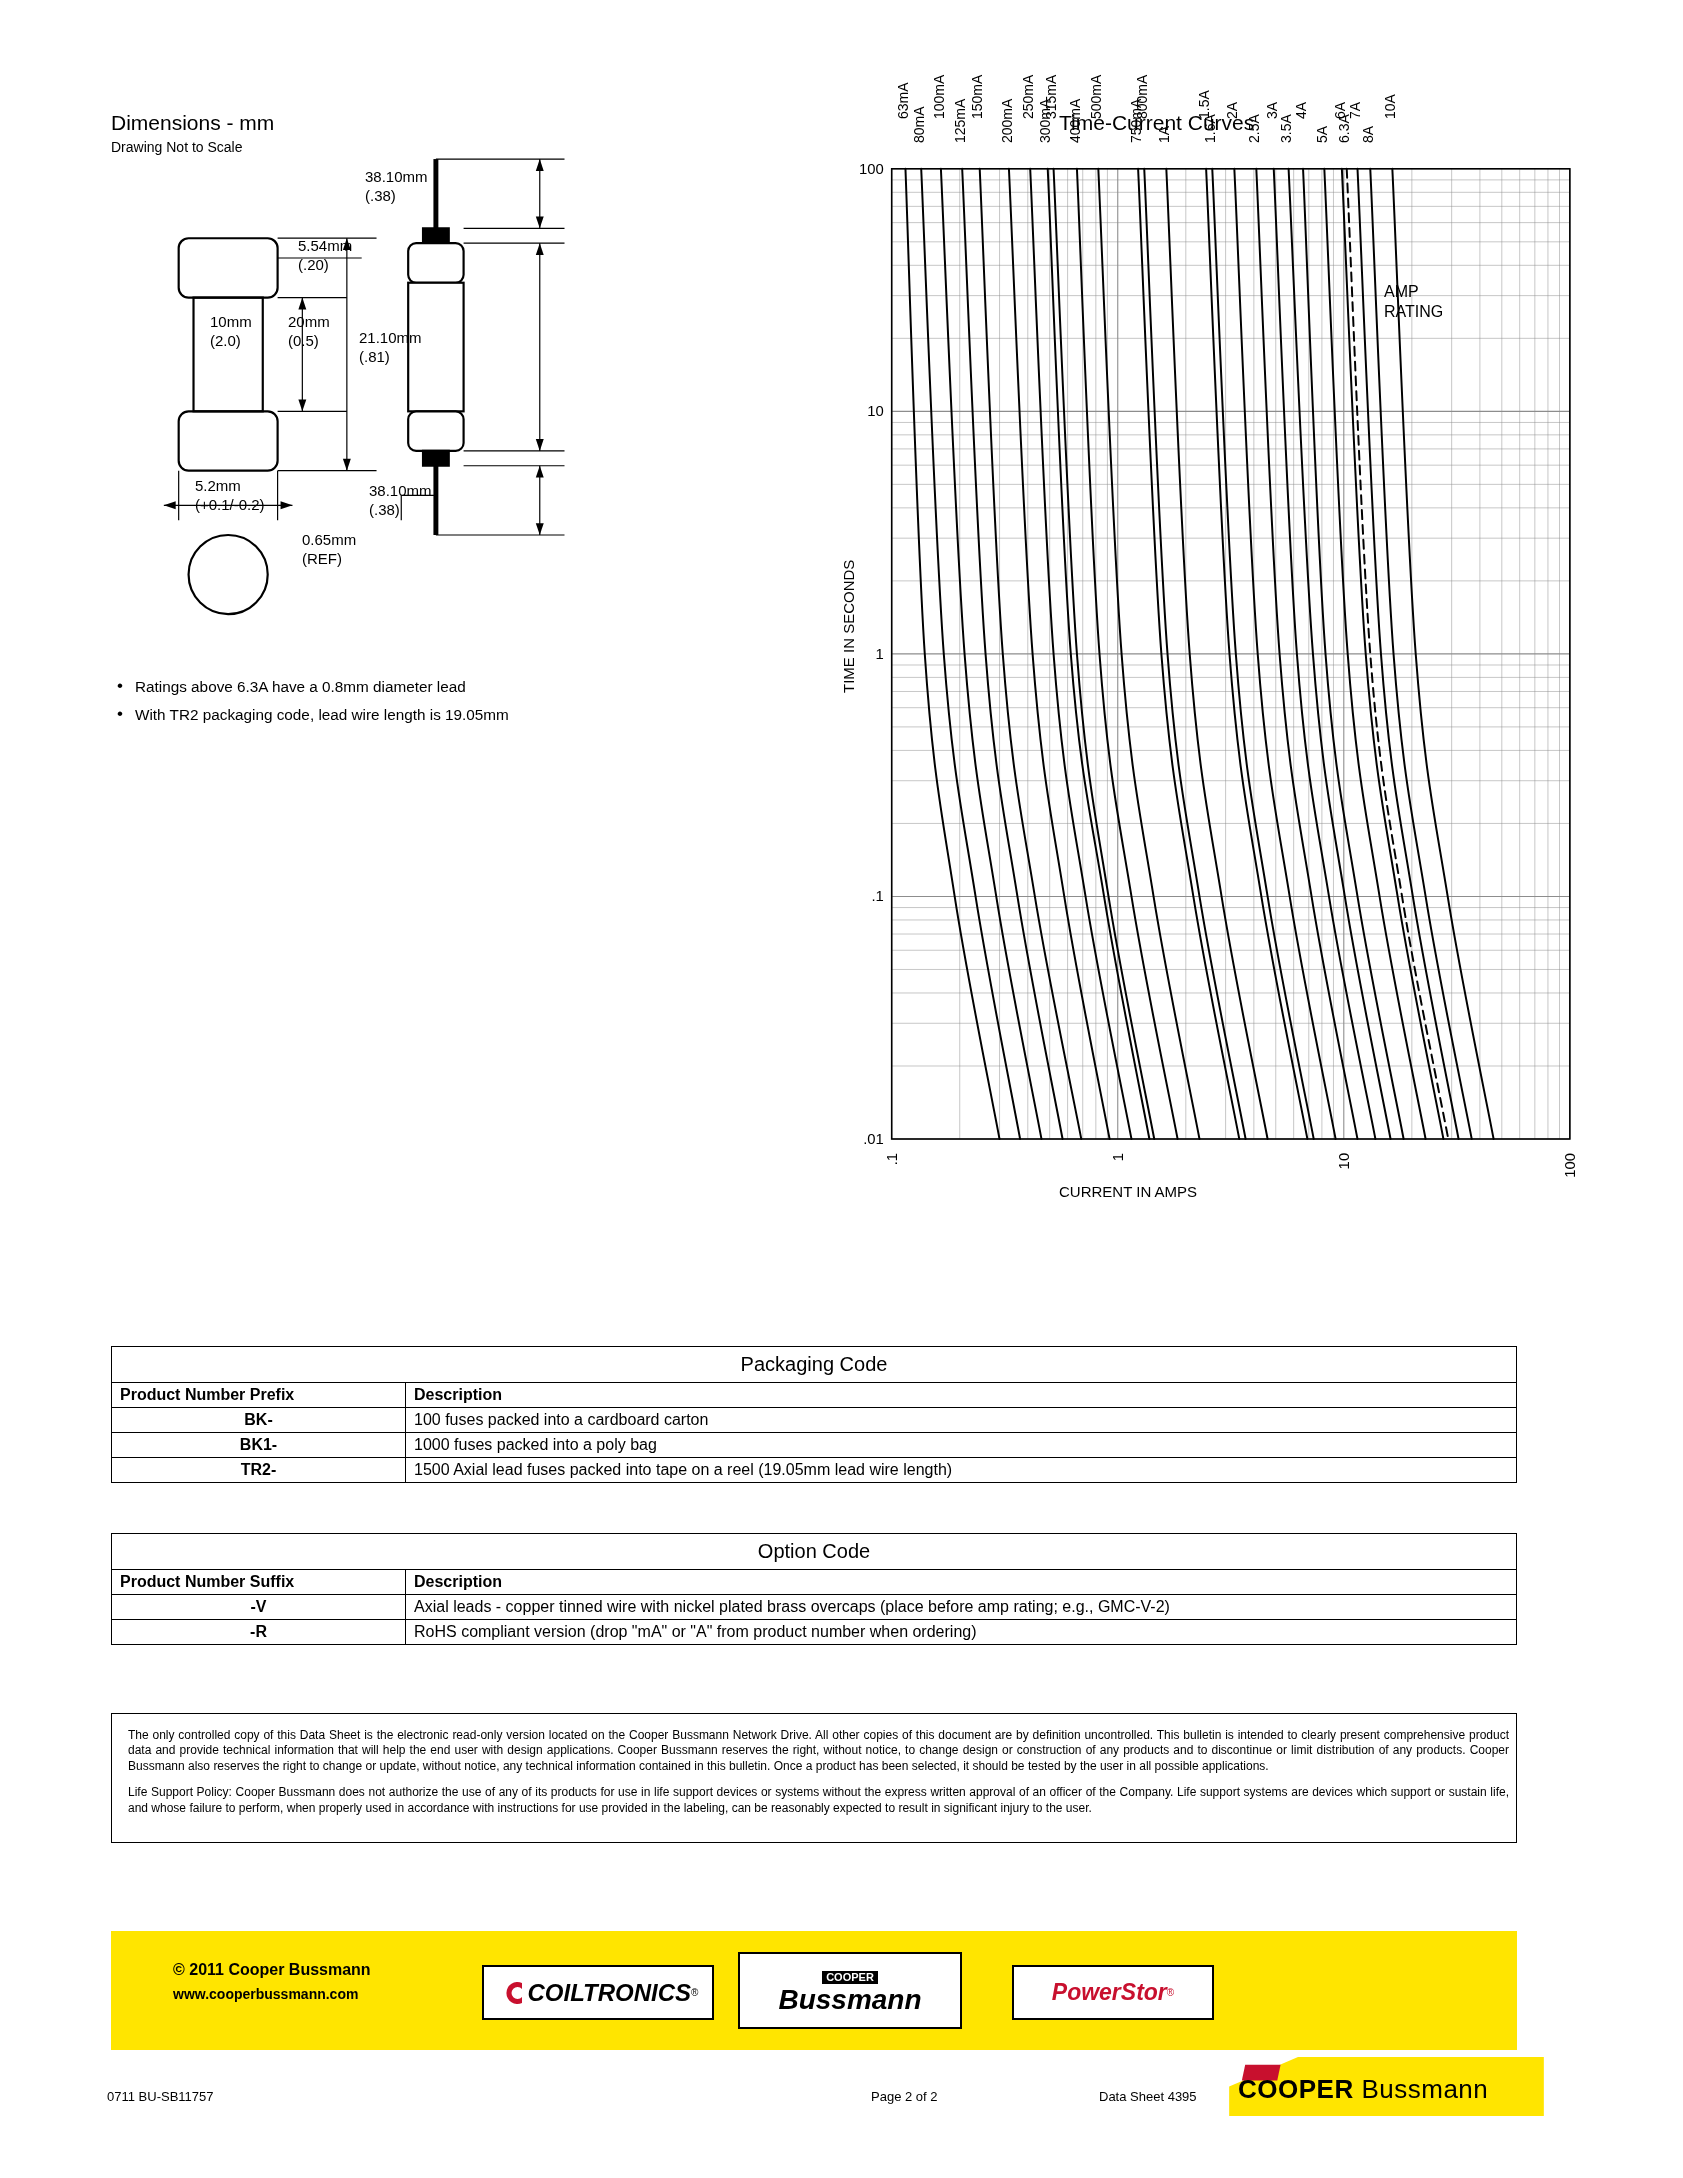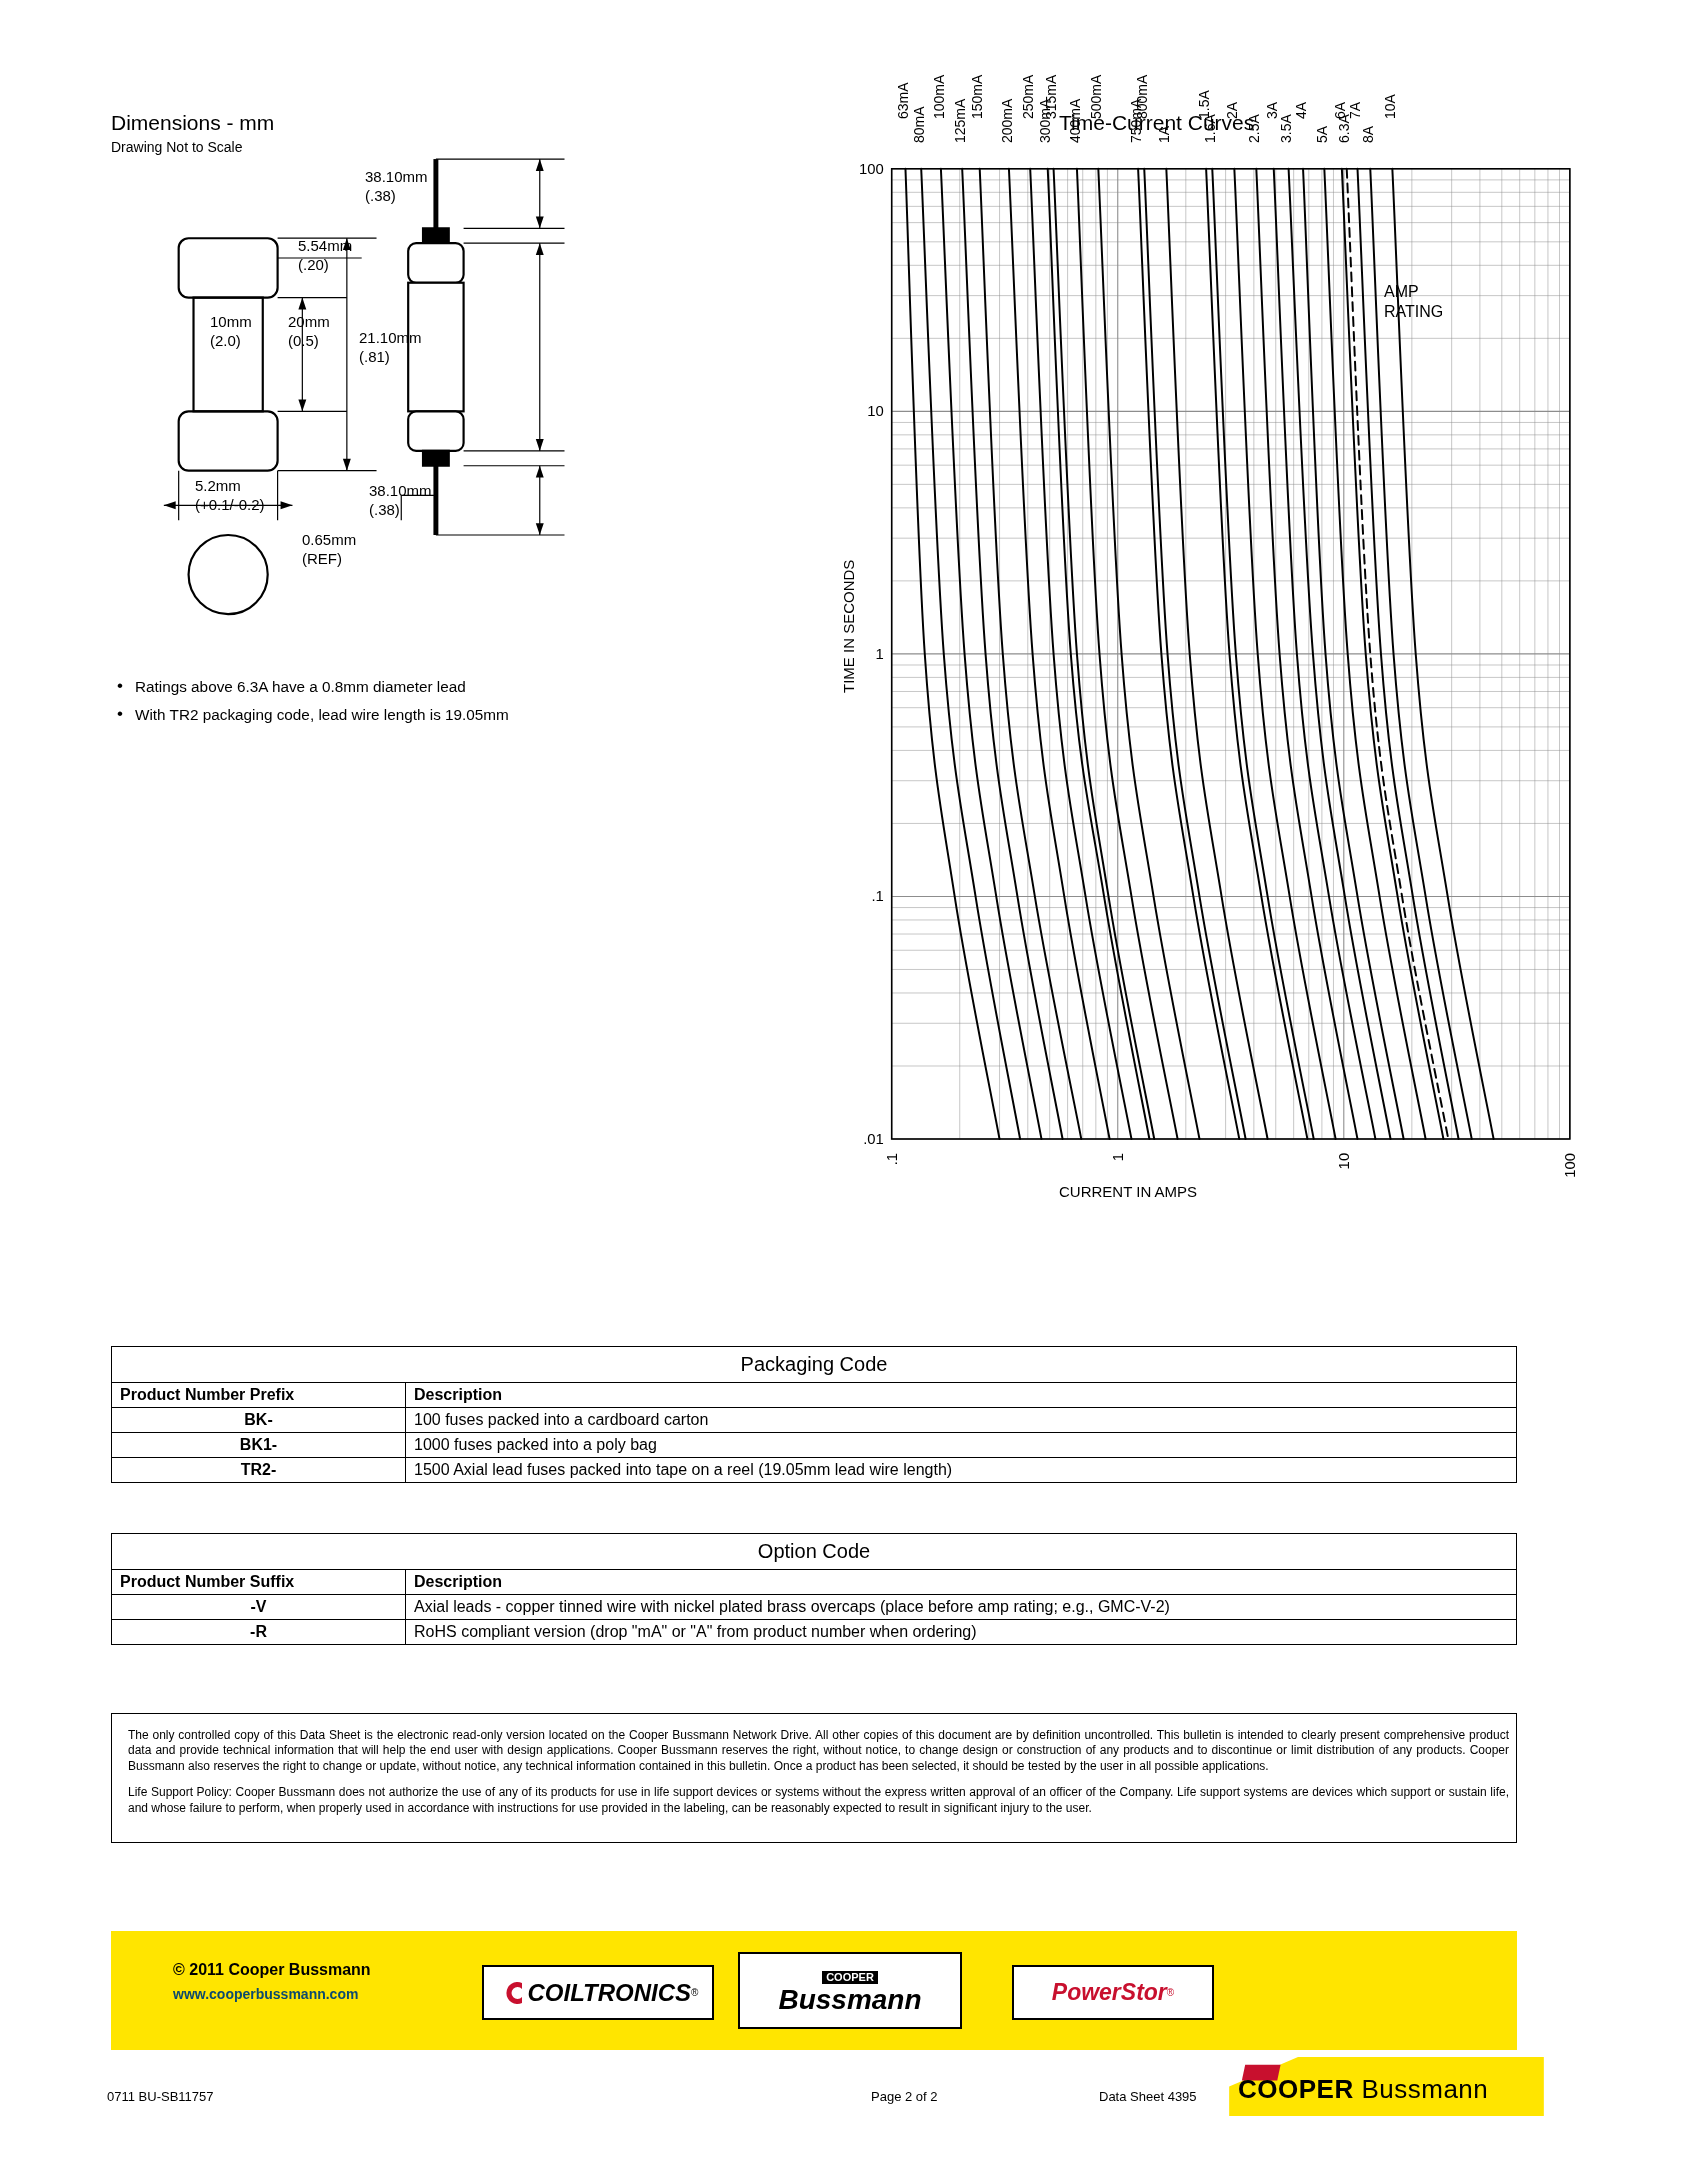--- a/index.html
+++ b/index.html
@@ -58,21 +58,21 @@
     position:absolute;left:111px;top:1713px;width:1406px;
     border:1.5px solid #000;padding:14px 7px 14px 16px;box-sizing:border-box;
     font-size:12px;line-height:15.4px;text-align:justify;
   }
   .disclaimer p{margin:0 0 11px 0;}
   .disclaimer p:last-child{margin-bottom:12px;}
 
   
   .yellowbar{position:absolute;left:111px;top:1931px;width:1406px;height:119px;background:#FFE500;}
   .copy{position:absolute;left:173px;top:1958px;font-size:16px;font-weight:bold;color:#000;line-height:24px;}
-  .copy .url{color:#0c4a6e;font-size:14px;}
+  .copy .url{color:#000000;font-size:14px;}
   .logo-box{position:absolute;background:#fff;border:2px solid #000;display:flex;align-items:center;justify-content:center;}
   #logo-coiltronics{left:482px;top:1965px;width:228px;height:51px;}
   #logo-bussmann{left:738px;top:1952px;width:220px;height:73px;}
   #logo-powerstor{left:1012px;top:1965px;width:198px;height:51px;}
   .lg-text{font-weight:bold;font-style:italic;}
 
   .footer-line{position:absolute;top:2089px;font-size:13px;}
   #foot-left{left:107px;}
   #foot-center{left:871px;}
   #foot-right{left:1099px;}

